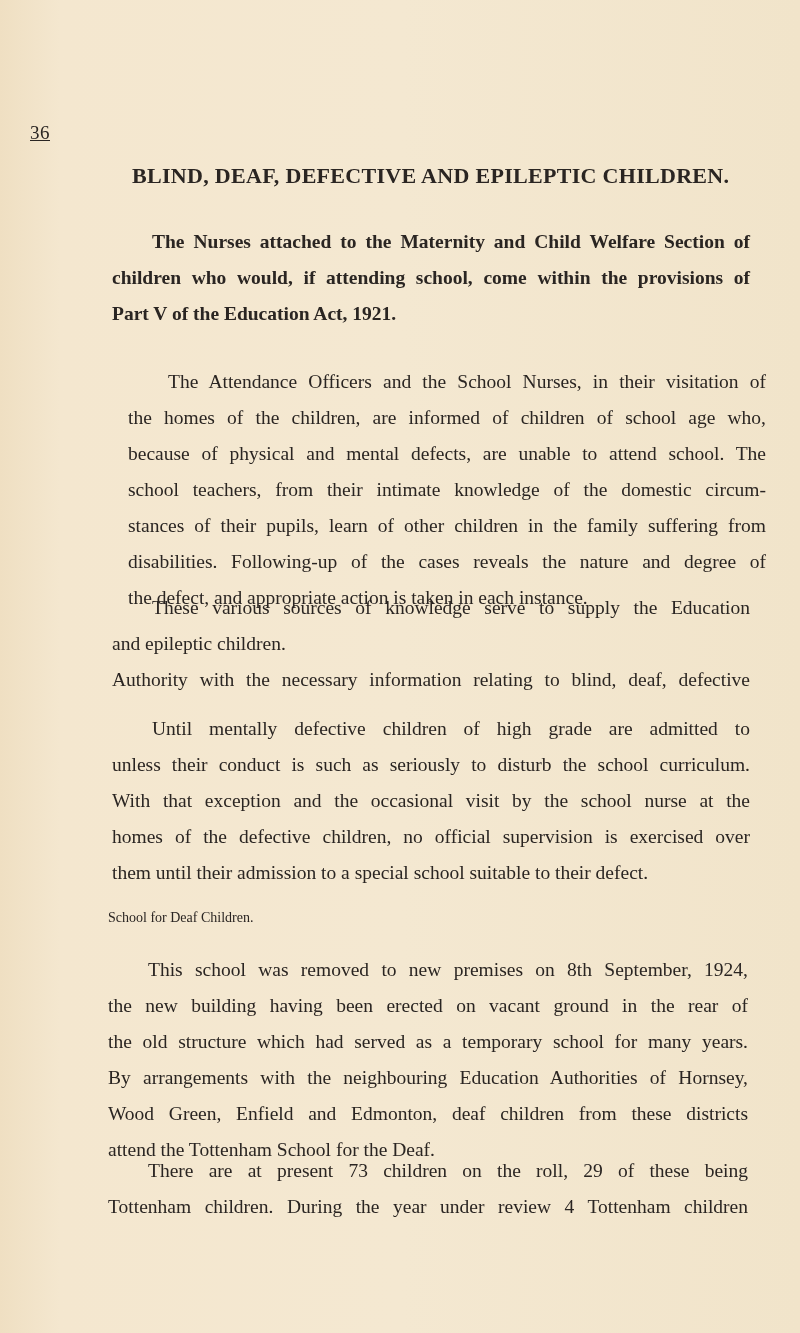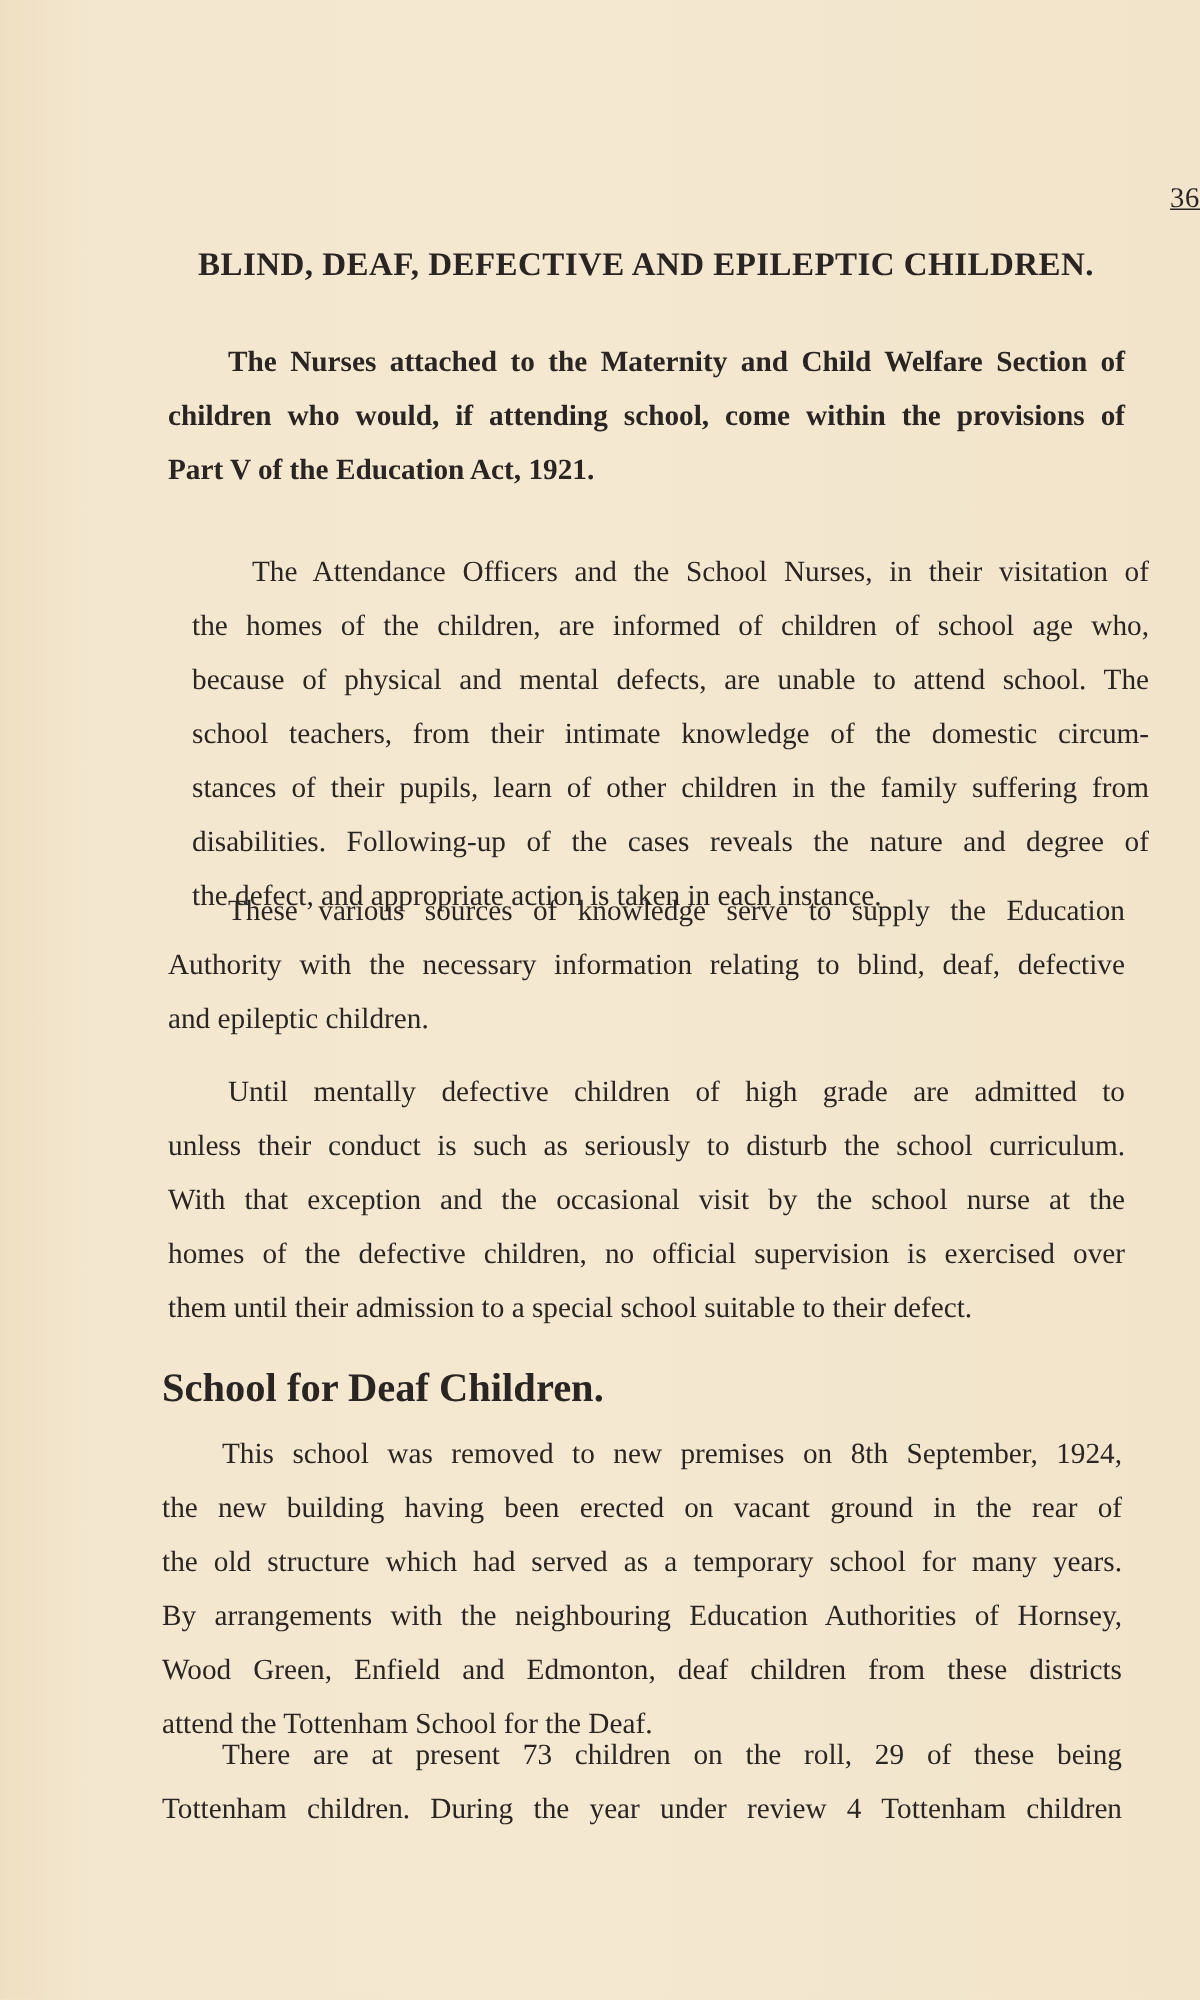--- a/index.html
+++ b/index.html
@@ -19,21 +19,21 @@
     .page {
       position: absolute;
       left: 0; top: 0;
       width: 800px; height: 1333px;
     }
     .page-number {
       position: absolute;
       top: 122px;
       left: 0;
       width: 800px;
-      text-align: right;
+      text-align: left;
       font-size: 19px;
       letter-spacing: 0.5px;
       padding-left: 30px;
       box-sizing: border-box;
       text-decoration: underline;
     }
     .main-title {
       position: absolute;
       top: 163px;
       left: 132px;
@@ -64,22 +64,22 @@
       text-align-last: left;
     }
     .para .line.indent {
       padding-left: 40px;
     }
     .section-heading {
       position: absolute;
       top: 910px;
       left: 108px;
       font-family: "Liberation Serif", "DejaVu Serif", serif;
-      font-weight: bold;
-      font-size: 27px;
+      font-weight: normal;
+      font-size: 14px;
       white-space: nowrap;
     }
   </style>
 </head>
 <body>
 
 <div class="page">
 
   <div class="page-number">36</div>
 
@@ -96,22 +96,22 @@
     <span class="line">the homes of the children, are informed of children of school age who,</span>
     <span class="line">because of physical and mental defects, are unable to attend school.  The</span>
     <span class="line">school teachers, from their intimate knowledge of the domestic circum-</span>
     <span class="line">stances of their pupils, learn of other children in the family suffering from</span>
     <span class="line">disabilities.  Following-up of the cases reveals the nature and degree of</span>
     <span class="line last">the defect, and appropriate action is taken in each instance.</span>
   </p>
 
   <p class="para" style="top: 590px;">
     <span class="line indent">These various sources of knowledge serve to supply the Education</span>
+    <span class="line last">and epileptic children.</span>
     <span class="line">Authority with the necessary information relating to blind, deaf, defective</span>
-    <span class="line last">and epileptic children.</span>
   </p>
 
   <p class="para" style="top: 711px;">
     <span class="line indent">Until mentally defective children of high grade are admitted to</span>
     <span class="line">unless their conduct is such as seriously to disturb the school curriculum.</span>
     <span class="line">With that exception and the occasional visit by the school nurse at the</span>
     <span class="line">homes of the defective children, no official supervision is exercised over</span>
     <span class="line last">them until their admission to a special school suitable to their defect.</span>
   </p>
 

